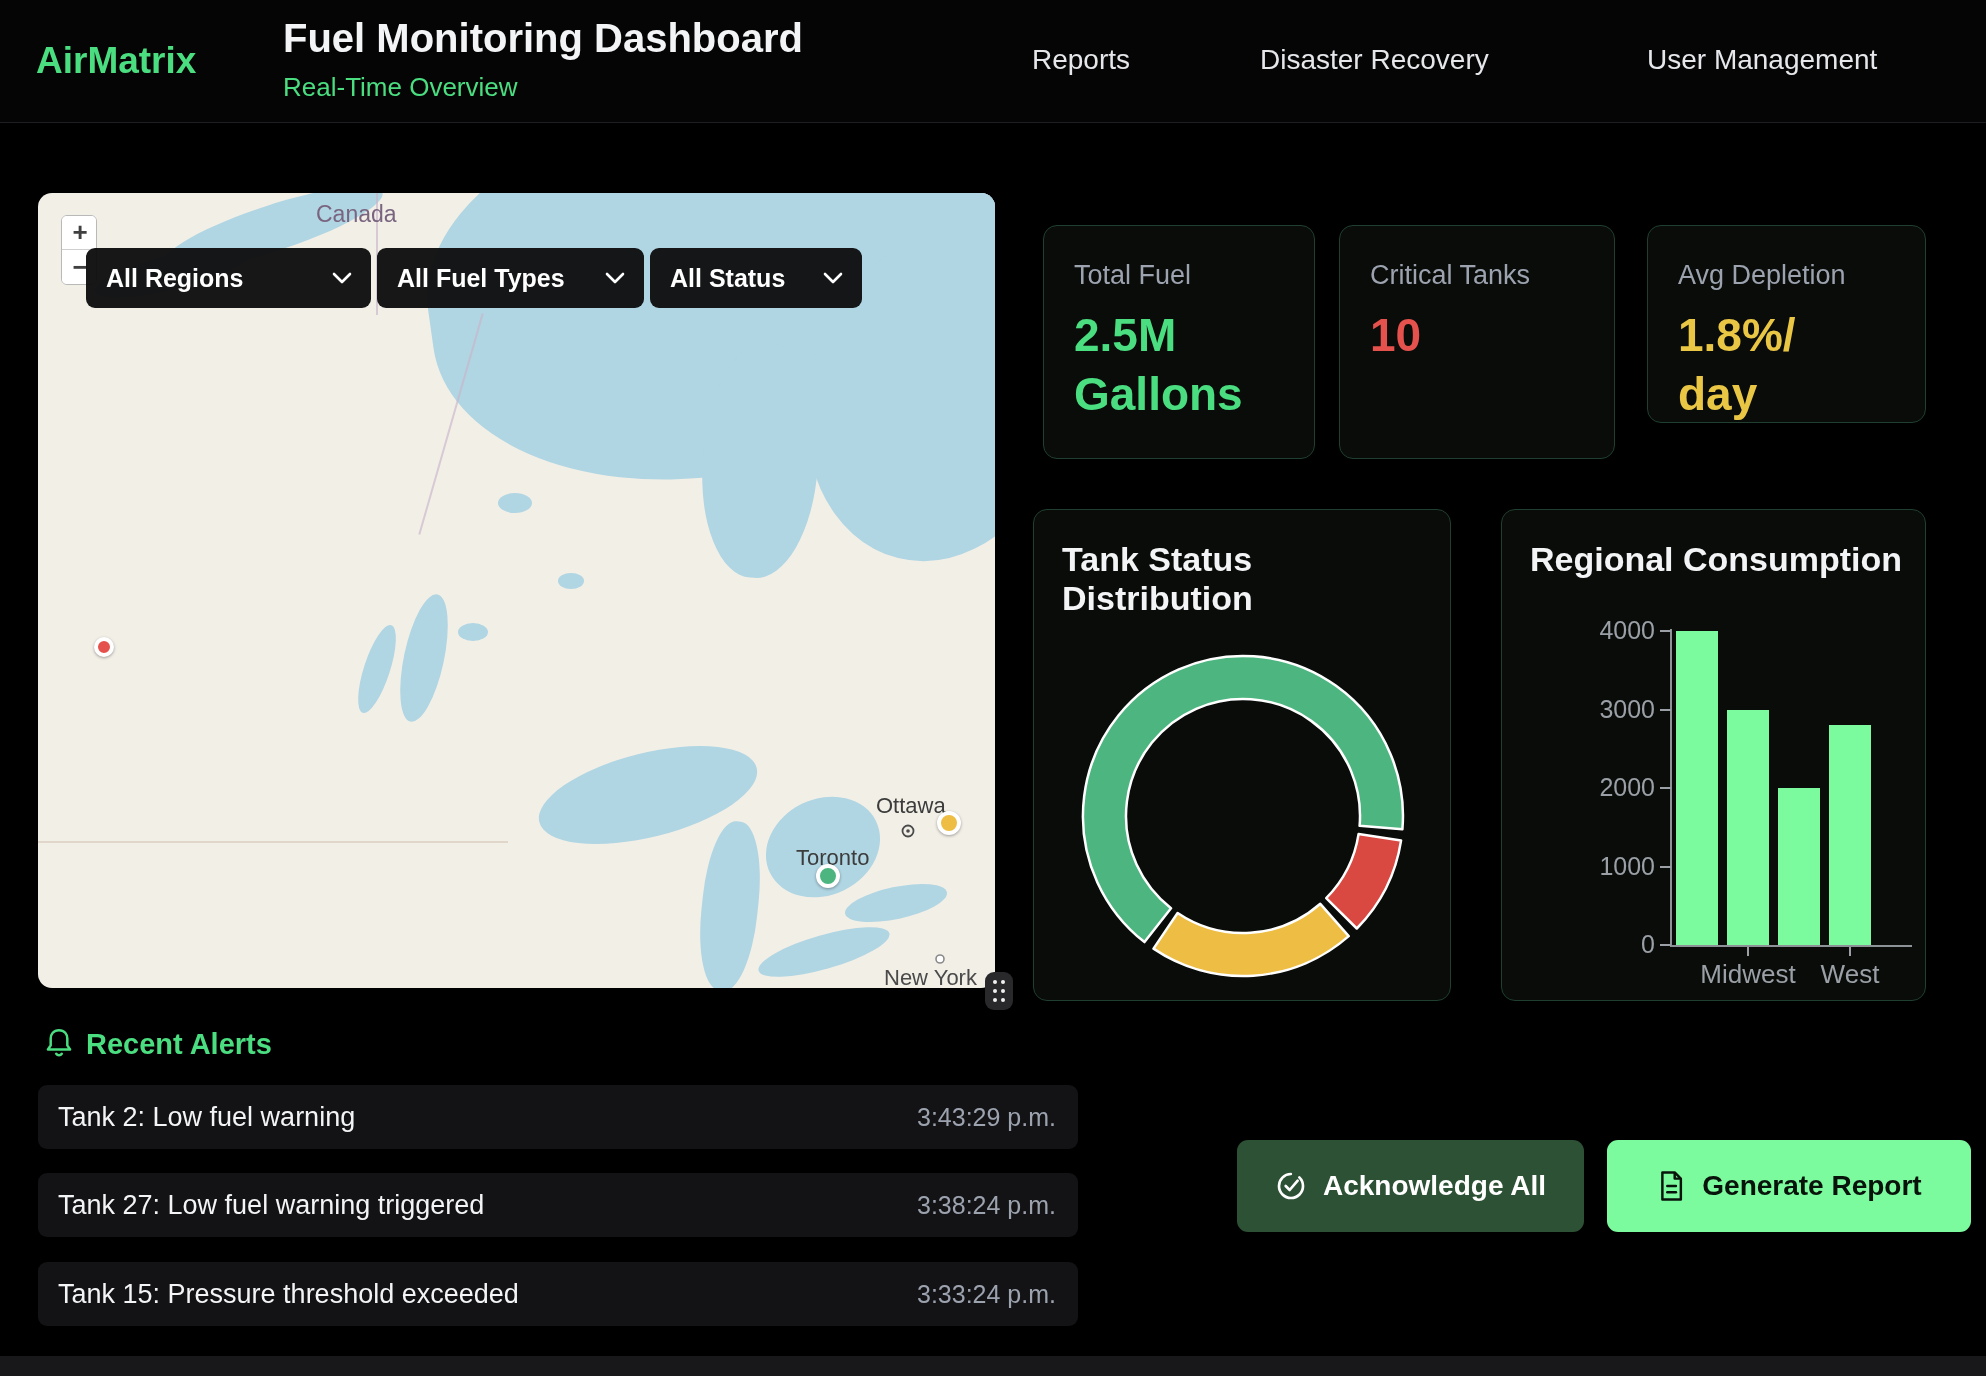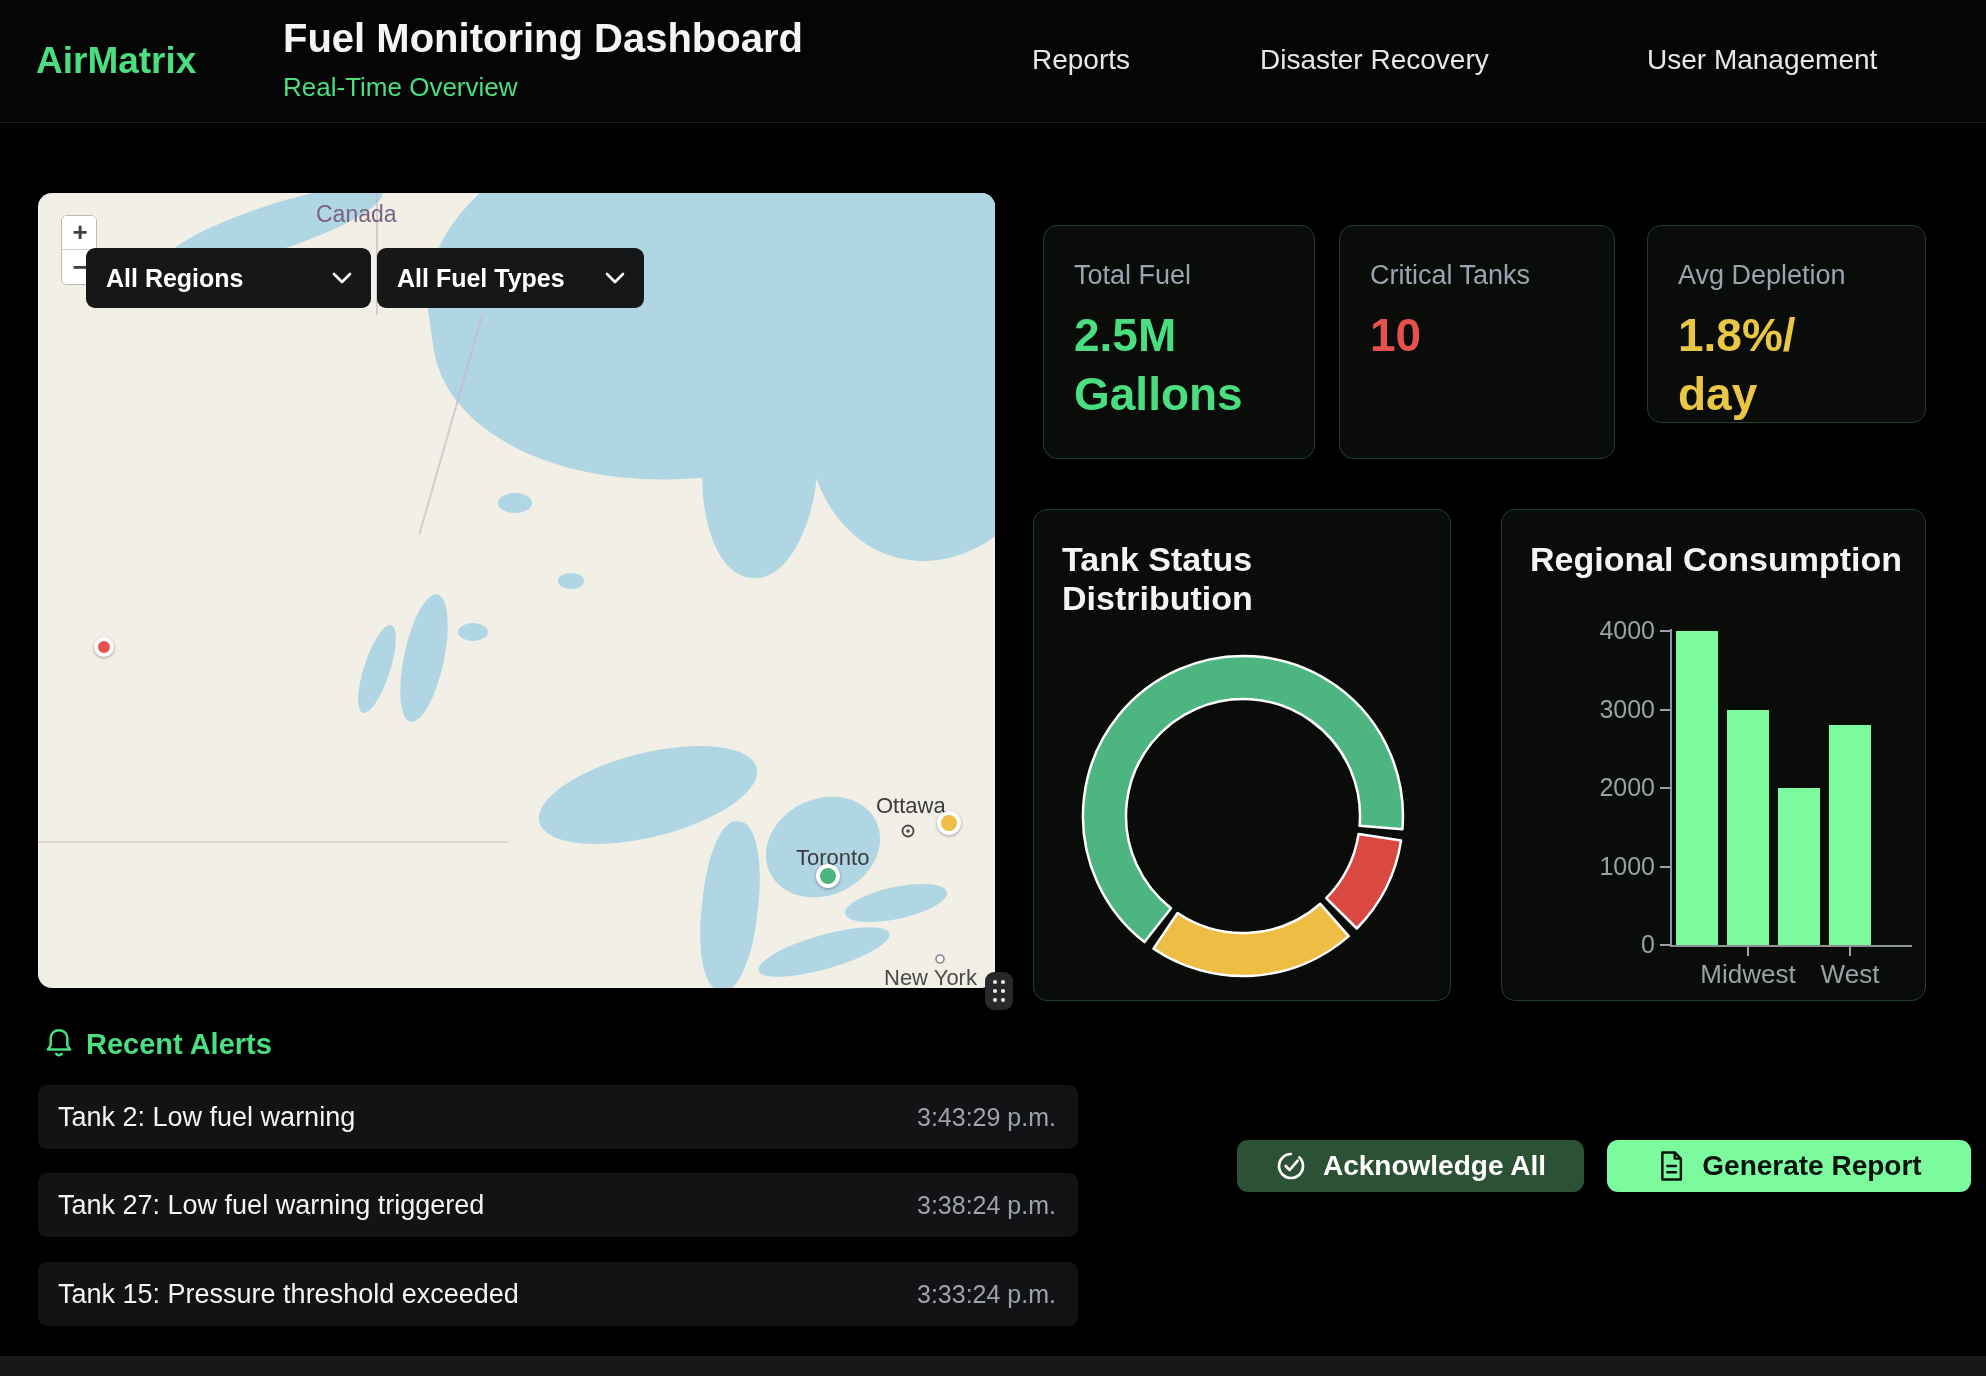--- a/index.html
+++ b/index.html
@@ -54,21 +54,21 @@
   
   #alerts-title { position:absolute; left:86px; top:1028px; font-size:29px; font-weight:bold; color:#4ade80; }
   #bell { position:absolute; left:42px; top:1026px; }
   .alert-row { position:absolute; left:38px; width:1040px; height:64px; background:#131316;
                border-radius:9px; display:flex; align-items:center; justify-content:space-between;
                padding:0 22px 0 20px; cursor:pointer; }
   .alert-msg { font-size:27px; color:#f3f4f6; }
   .alert-time { font-size:25px; color:#9ca3af; }
 
   
-  .action-btn { position:absolute; top:1140px; height:52px; border:none; border-radius:11px;
+  .action-btn { position:absolute; top:1140px; height:92px; border:none; border-radius:11px;
                 display:flex; align-items:center; justify-content:center; gap:16px;
                 font-family:"Liberation Sans", sans-serif; font-size:28px; font-weight:bold; cursor:pointer; }
   #btn-ack { left:1237px; width:347px; background:#2d5134; color:#fff; }
   #btn-report { left:1607px; width:364px; background:#7bfa9e; color:#08130b; }
 
   
   #grip { position:absolute; left:985px; top:972px; width:28px; height:38px; background:#29292c;
           border-radius:9px; z-index:8; display:grid; grid-template-columns:repeat(2,1fr);
           align-items:center; justify-items:center; padding:5px 6px; cursor:grab; }
   .grip-dot { width:4px; height:4px; border-radius:50%; background:#f0f0f0; }
@@ -134,20 +134,28 @@
     <div class="filter" style="width:285px;">
       <span>All Regions</span>
       <span class="chev">
         <svg width="22" height="14" viewBox="0 0 22 14">
             <polyline points="3,3 11,11 19,3" fill="none" stroke="#fff" stroke-width="2.6" stroke-linecap="round" stroke-linejoin="round"></polyline>
           </svg>
       </span>
     </div>
     <div class="filter" style="width:267px;">
       <span>All Fuel Types</span>
+      <span class="chev">
+        <svg width="22" height="14" viewBox="0 0 22 14">
+            <polyline points="3,3 11,11 19,3" fill="none" stroke="#fff" stroke-width="2.6" stroke-linecap="round" stroke-linejoin="round"></polyline>
+          </svg>
+      </span>
+    </div>
+    <div class="filter" style="width:212px;">
+      <span>All Status</span>
       <span class="chev">
         <svg width="22" height="14" viewBox="0 0 22 14">
             <polyline points="3,3 11,11 19,3" fill="none" stroke="#fff" stroke-width="2.6" stroke-linecap="round" stroke-linejoin="round"></polyline>
           </svg>
       </span>
     </div>
   </div>
 </div>
 
 <div id="grip">

